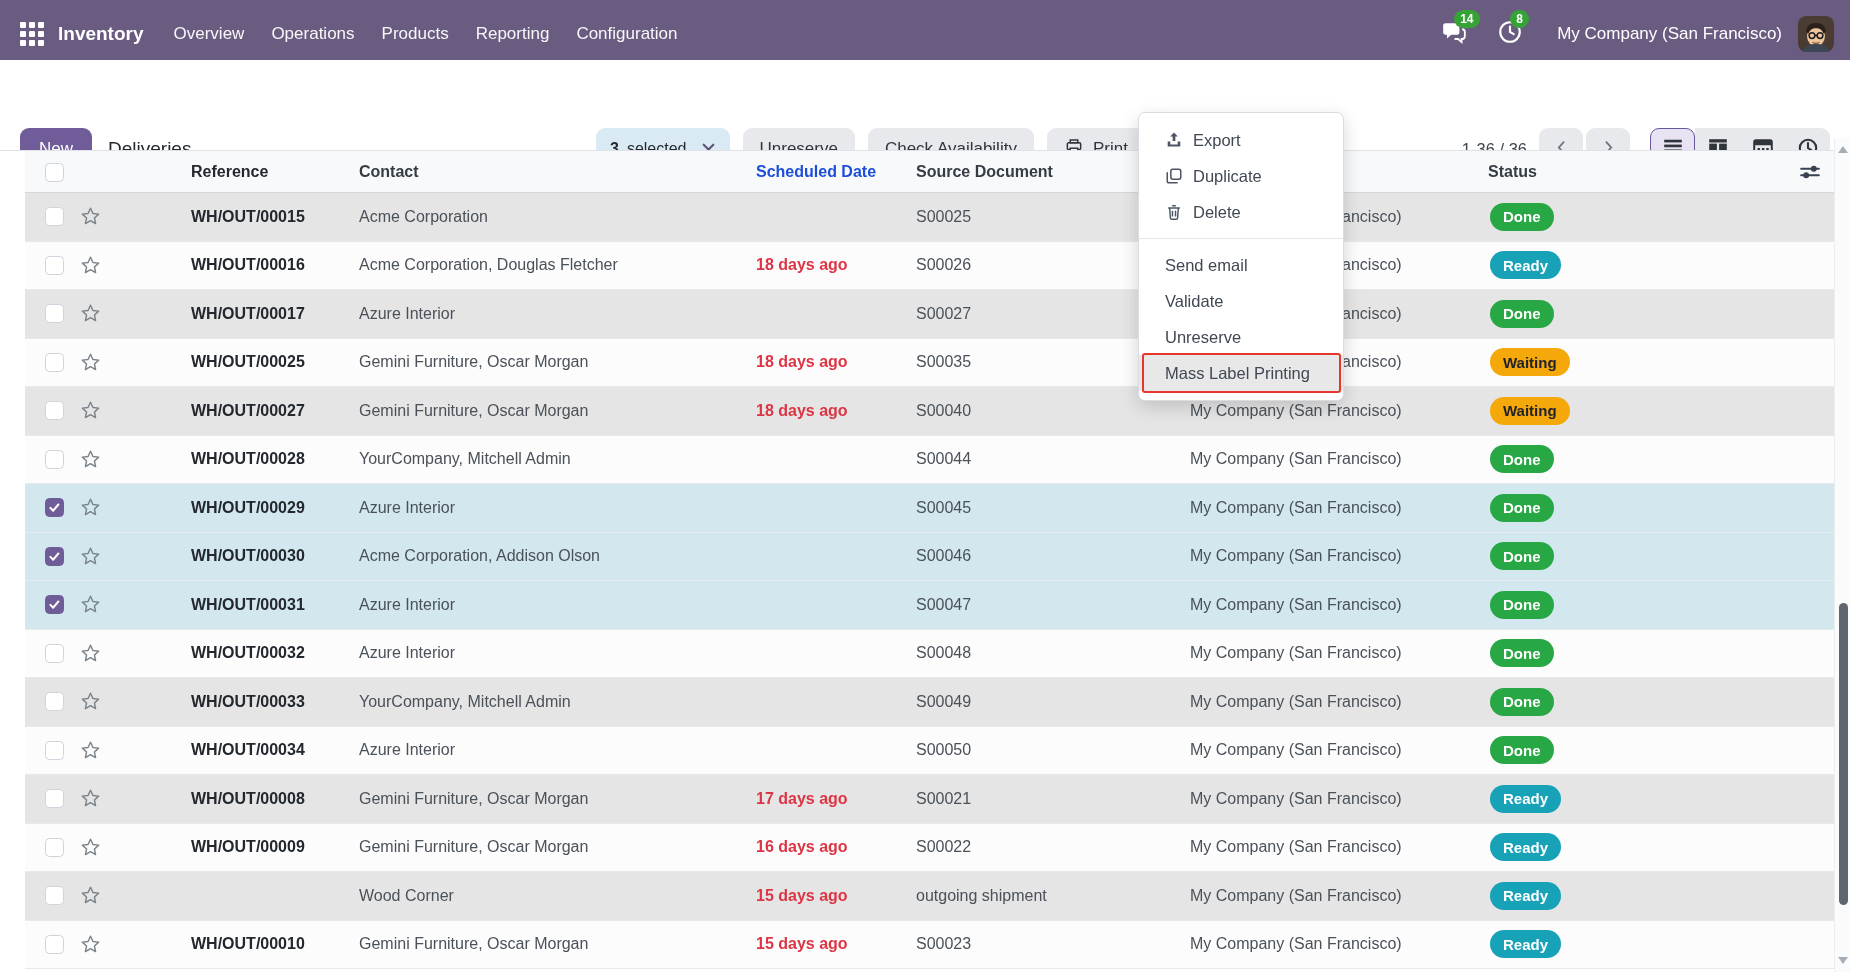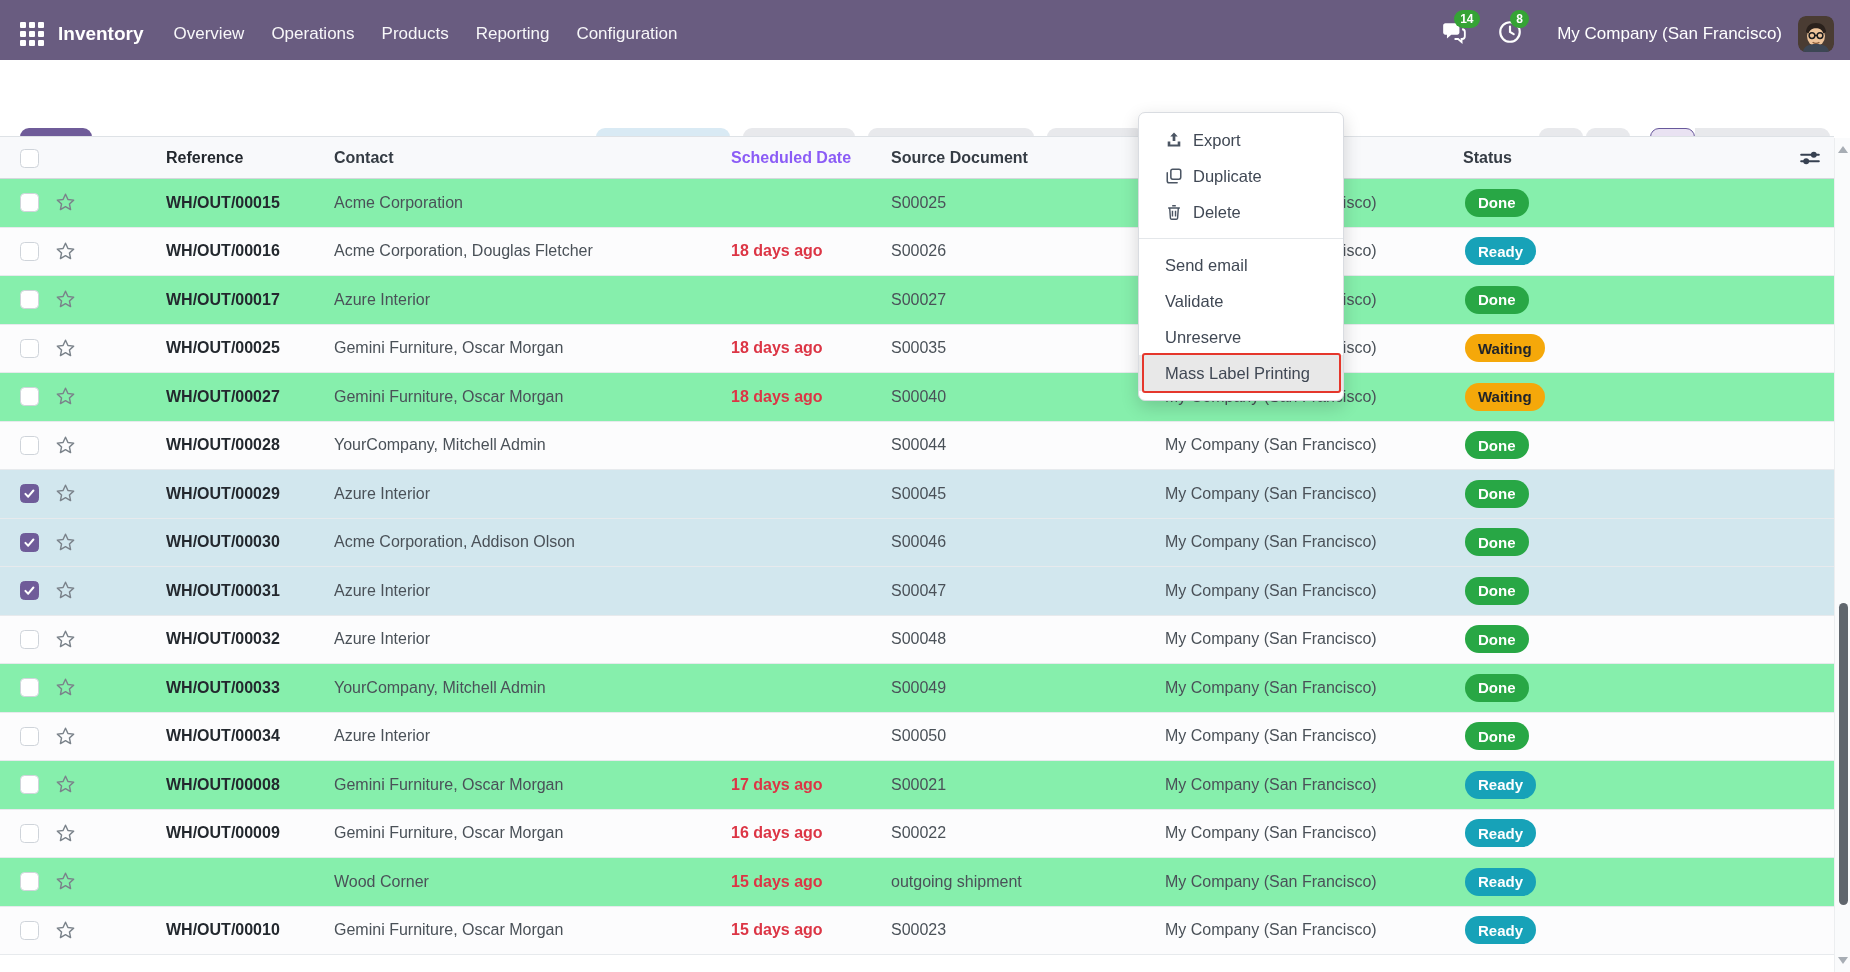--- a/index.html
+++ b/index.html
@@ -41,25 +41,25 @@
   .pager-text{color:#3f454c;font-size:16.5px;margin-right:12px;}
   .pager-btns{display:flex;gap:3px;margin-right:20px;}
   .pager-btn{width:44px;height:42px;background:#e8e9ec;border:none;border-radius:9px;cursor:pointer;display:flex;align-items:center;justify-content:center;}
   .switcher{display:flex;}
   .sw-btn{width:45px;height:42px;background:#e8e9ec;border:1px solid transparent;cursor:pointer;display:flex;align-items:center;justify-content:center;}
   .sw-btn:first-child{border-radius:9px 0 0 9px;}
   .sw-btn:last-child{border-radius:0 9px 9px 0;}
   .sw-btn.active{background:#e9e2f2;border:1.5px solid #67589b;border-radius:9px;}
 
   
-  .table{position:absolute;left:0;top:136px;width:1834px;border-top:1px solid #dee2e6;background:#fff;}
+  .table{position:absolute;left:0;top:150px;width:1834px;border-top:1px solid #dee2e6;background:#fff;padding-left:25px;}
   .thead{position:relative;height:42px;background:#f8f9fb;border-bottom:1px solid #d4d8dc;}
   .th{position:absolute;top:0;height:42px;display:flex;align-items:center;font-weight:600;color:#353c44;font-size:16px;cursor:pointer;}
   .tbody{position:relative;}
-  .row{position:relative;height:48.5px;border-bottom:1px solid #e7eaed;background:#86efac;}
+  .row{position:relative;height:48.5px;border-bottom:1px solid #e7eaed;background:#e5e5e5;}
   .row.even{background:#fcfcfd;text-align:center;}
   .row.selected{background:var(--selrow);}
   .cell{position:absolute;top:0;height:100%;display:flex;align-items:center;font-size:16px;color:#4a5158;white-space:nowrap;overflow:hidden;}
   .c-cb,.h-cb{left:20px;width:20px;}
   .c-star{left:54px;width:28px;cursor:pointer;}
   .c-ref{left:166px;width:160px;font-weight:600;color:#23282e;}
   .c-contact{left:334px;width:385px;}
   .c-sched{left:731px;width:135px;font-weight:600;color:var(--overdue);}
   .c-source{left:891px;width:260px;}
   .c-company{left:1165px;width:280px;}
@@ -241,21 +241,21 @@
   </div>
 </div>
 
 <div class="table">
   <div class="thead">
     <div class="th h-cb">
         <span class="checkbox"></span>
       </div>
     <div class="th c-ref">Reference</div>
     <div class="th c-contact">Contact</div>
-    <div class="th c-sched" style="color:#8b5cf6;font-weight:600">Scheduled Date</div>
+    <div class="th c-sched" style="color:#1d4ed8;font-weight:600">Scheduled Date</div>
     <div class="th c-source">Source Document</div>
     <div class="th" style="left:1463px">Status</div>
     <span class="optional-toggle">
       <svg viewBox="0 0 22 22" width="24" height="24">
           <g stroke="#374151" stroke-width="2" stroke-linecap="round">
             <line x1="3" y1="8" x2="19" y2="8"></line>
             <line x1="3" y1="14" x2="19" y2="14"></line>
           </g>
           <circle cx="14.5" cy="8" r="2.7" fill="#374151"></circle>
           <circle cx="7.5" cy="14" r="2.7" fill="#374151"></circle>

